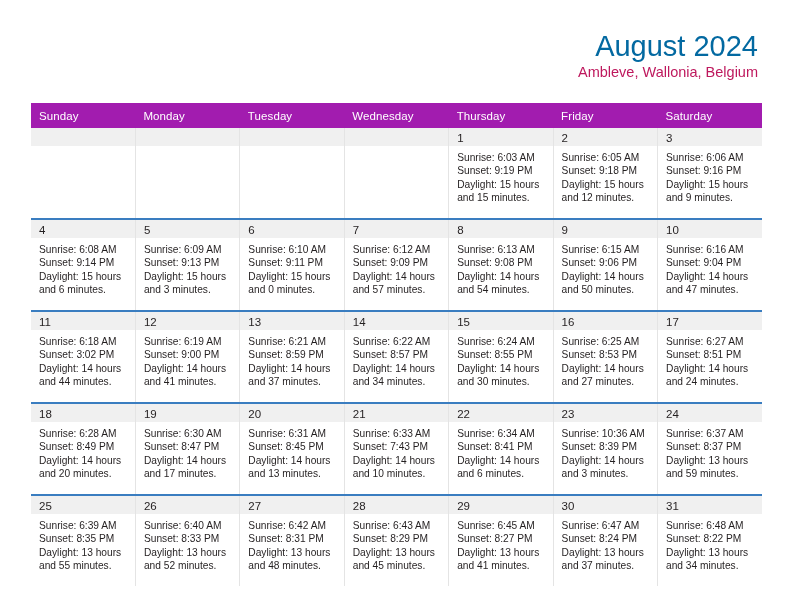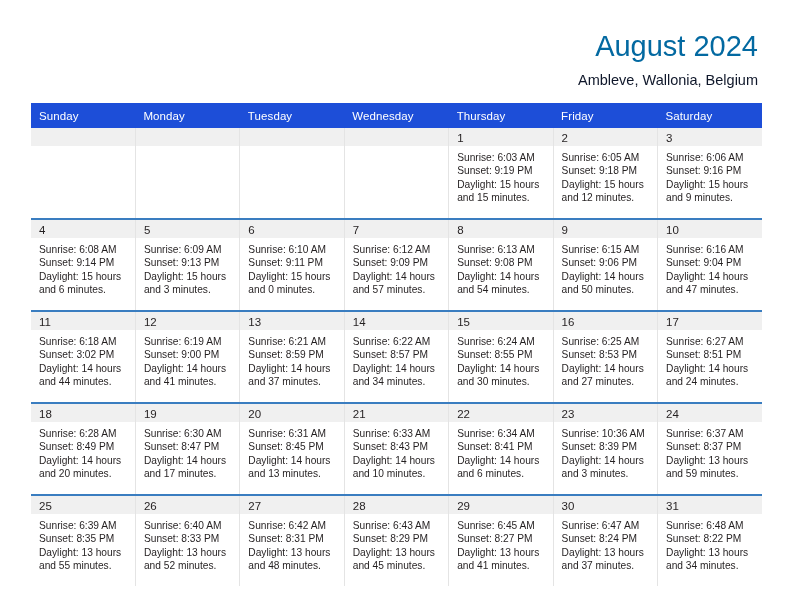--- a/index.html
+++ b/index.html
@@ -71,44 +71,43 @@
     text-align: right;
   }
   .month-title {
     font-size: 29px;
     line-height: 34px;
     color: #0369a1;
     font-weight: normal;
     white-space: nowrap;
   }
   .location {
-    margin-top: 8px;
     font-size: 14.5px;
     line-height: 18px;
-    color: #0f172a;
+    color: #be185d;
     white-space: nowrap;
     text-align: right;
   }
 
   
   .calendar {
     position: absolute;
     left: 31px;
     top: 103px;
     width: 731px;
   }
   table.cal {
     border-collapse: collapse;
     table-layout: fixed;
     width: 731px;
   }
   table.cal col { width: 104.43px; }
 
   thead th {
-    background: #1d4ed8;
+    background: #a21caf;
     color: #ffffff;
     font-size: 11.5px;
     font-weight: normal;
     text-align: left;
     padding: 6px 0 6px 8px;
     height: 13px;
     vertical-align: middle;
     letter-spacing: 0.1px;
   }
 
@@ -427,21 +426,21 @@
                   <div>Daylight: 14 hours</div>
                   <div>and 13 minutes.</div>
                 </div>
               </div>
             </td>
             <td>
               <div class="cell-inner">
                 <div class="daynum-band">21</div>
                 <div class="cell-body">
                   <div>Sunrise: 6:33 AM</div>
-                  <div>Sunset: 8:43 PM</div>
+                  <div>Sunset: 7:43 PM</div>
                   <div>Daylight: 14 hours</div>
                   <div>and 10 minutes.</div>
                 </div>
               </div>
             </td>
             <td>
               <div class="cell-inner">
                 <div class="daynum-band">22</div>
                 <div class="cell-body">
                   <div>Sunrise: 6:34 AM</div>

